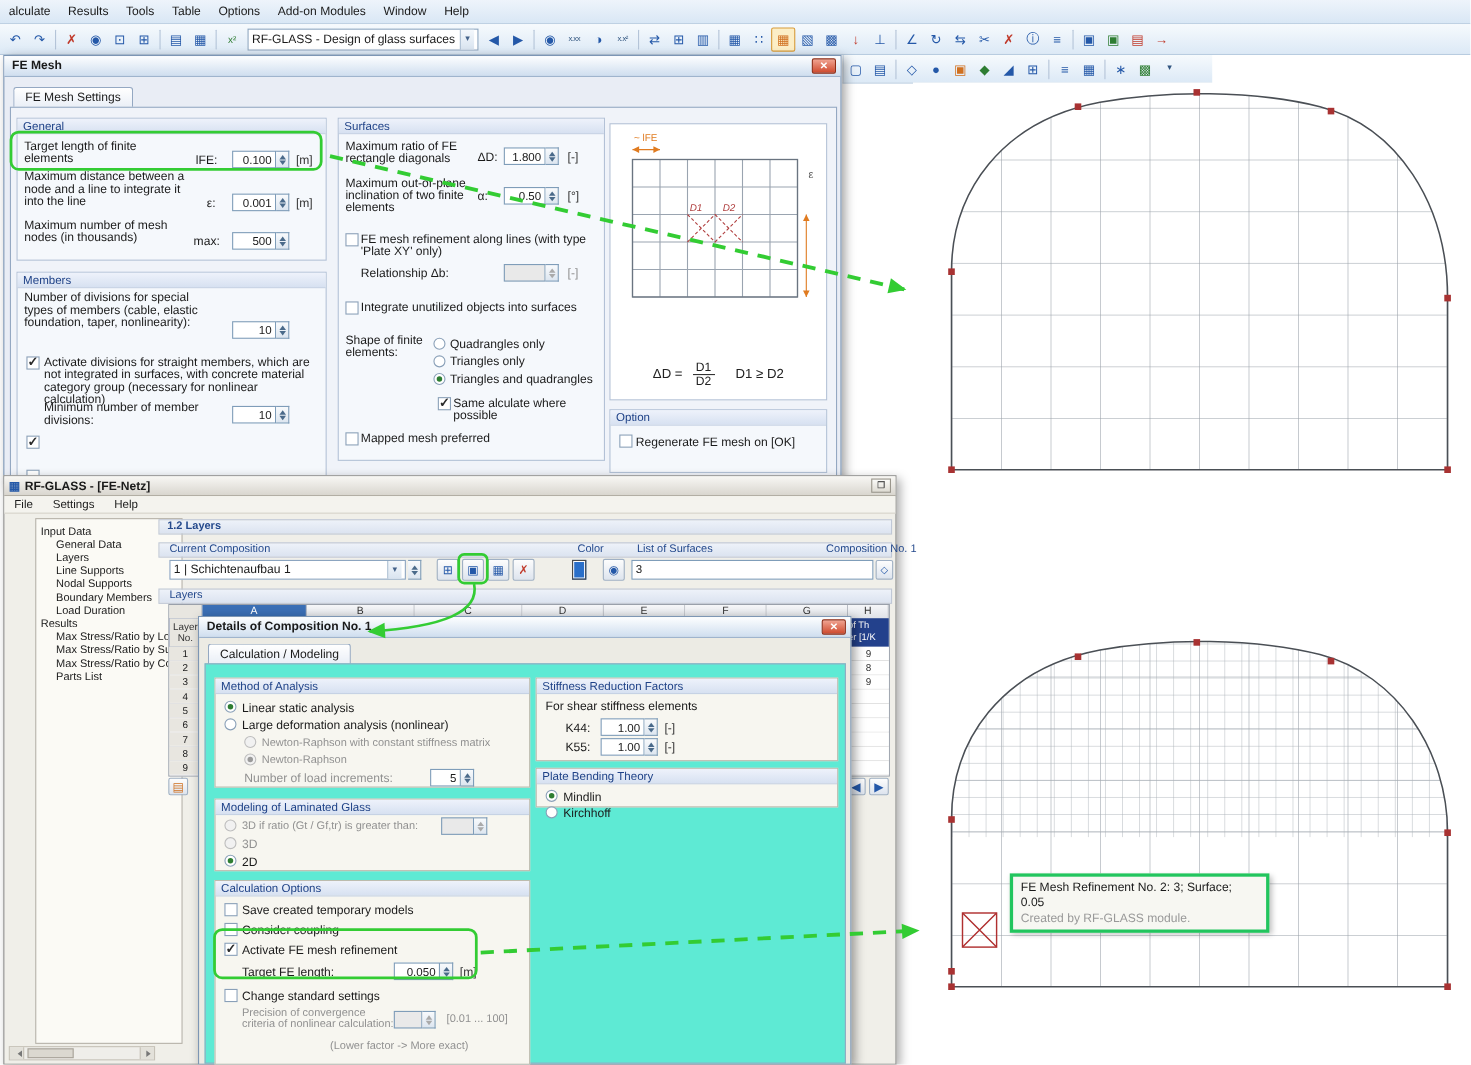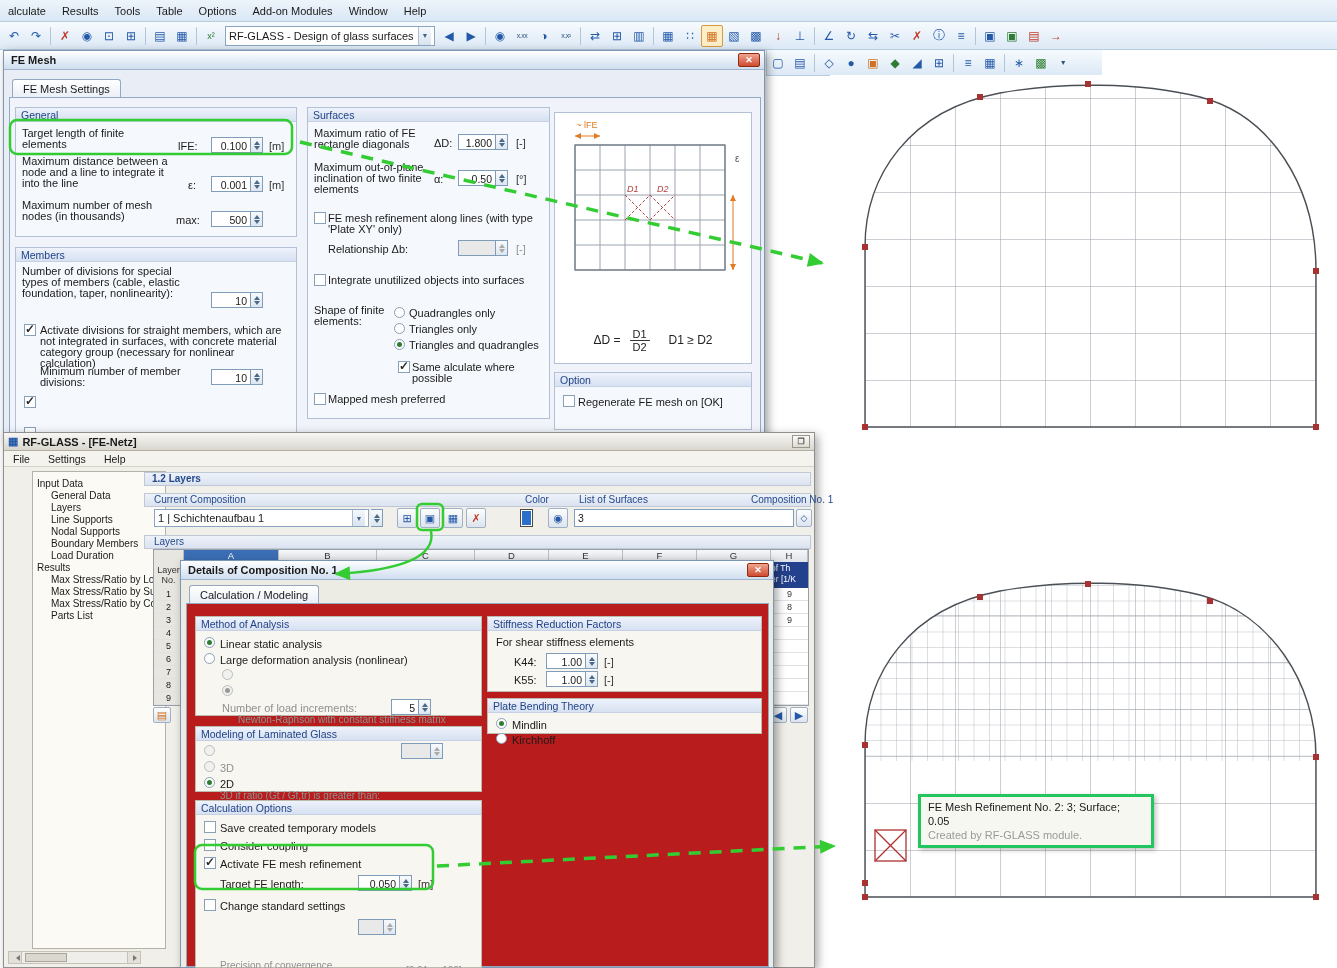--- a/index.html
+++ b/index.html
@@ -24,30 +24,30 @@
 .combo-caret{width:13px;text-align:center;font-size:7px;color:#44628a;background:linear-gradient(#f4f8fc,#d9e4f0);border-left:1px solid #aabdd2;height:100%;display:flex;align-items:center;justify-content:center;}
 
 
 .dlg{position:absolute;background:#e9edf5;border:1px solid #7d96b4;box-shadow:3px 3px 9px rgba(0,0,0,.38);}
 .dlg.warm{background:#ecebe4;}
 .titlebar{height:19px;display:flex;align-items:center;padding:0 4px 0 7px;background:linear-gradient(#fdfeff,#cfdeef);border-bottom:1px solid #9fb4cd;font-weight:bold;}
 .xbtn{margin-left:auto;width:22px;height:14px;background:linear-gradient(#f0a492,#cf4a2e);border:1px solid #8f2a12;border-radius:2px;color:#fff;font-size:9px;line-height:12px;text-align:center;font-weight:bold;}
 .tabs{position:absolute;display:flex;}
 .tab{padding:3px 10px;border:1px solid #94a8c2;border-bottom:none;background:linear-gradient(#fff,#e9eef6);border-radius:3px 3px 0 0;font-size:11px;}
 .pane{position:absolute;border:1px solid #94a8c2;background:#f0f3f9;}
-.dlg.warm .pane{background:#b91c1c;}
+.dlg.warm .pane{background:#5eead4;}
 .grp{position:absolute;border:1px solid #b3c1d6;background:#f5f8fc;}
 .dlg.warm .grp{background:#f7f6f0;border-color:#bcbcae;}
 .grp-h{height:14px;background:linear-gradient(#eef2fb,#d7e1f1);color:#1f4287;padding:0 5px;font-size:10.5px;line-height:14px;border-bottom:1px solid #c6d2e4;}
 .grp-white{position:absolute;background:#fff;border:1px solid #b3c1d6;}
 .lbl{position:absolute;font-size:11px;line-height:11px;}
 .sym{white-space:nowrap;}
 .unit{white-space:nowrap;color:#333;}
 .gray{color:#919191;}
-.f10{font-size:10px;line-height:10px;margin-top:44px;}
+.f10{font-size:10px;line-height:10px;}
 .inp{position:absolute;height:16px;border:1px solid #7f9db9;background:#fff;text-align:right;padding:2px 3px 0 3px;font-size:10.5px;}
 .inp.ltxt{text-align:left;}
 .inp.dis{background:#e9e9e9;color:#999;}
 .spin{position:absolute;width:12px;height:16px;border:1px solid #7f9db9;border-left:none;background:linear-gradient(#f8fafc,#dde6f0);display:flex;flex-direction:column;align-items:center;justify-content:center;}
 .spin::before{content:"";border:3px solid transparent;border-bottom:4px solid #4a6a8a;margin-bottom:1px;}
 .spin::after{content:"";border:3px solid transparent;border-top:4px solid #4a6a8a;}
 .spin.dis::before{border-bottom-color:#aaa}.spin.dis::after{border-top-color:#aaa}
 .spin.big{height:18px;}
 .cb{position:absolute;width:12px;height:12px;border:1px solid #8aa0b8;background:#fff;}
 .cb.on::after{content:"✓";position:absolute;left:0;top:-3px;font-size:12px;font-weight:bold;color:#2b2b2b;}

